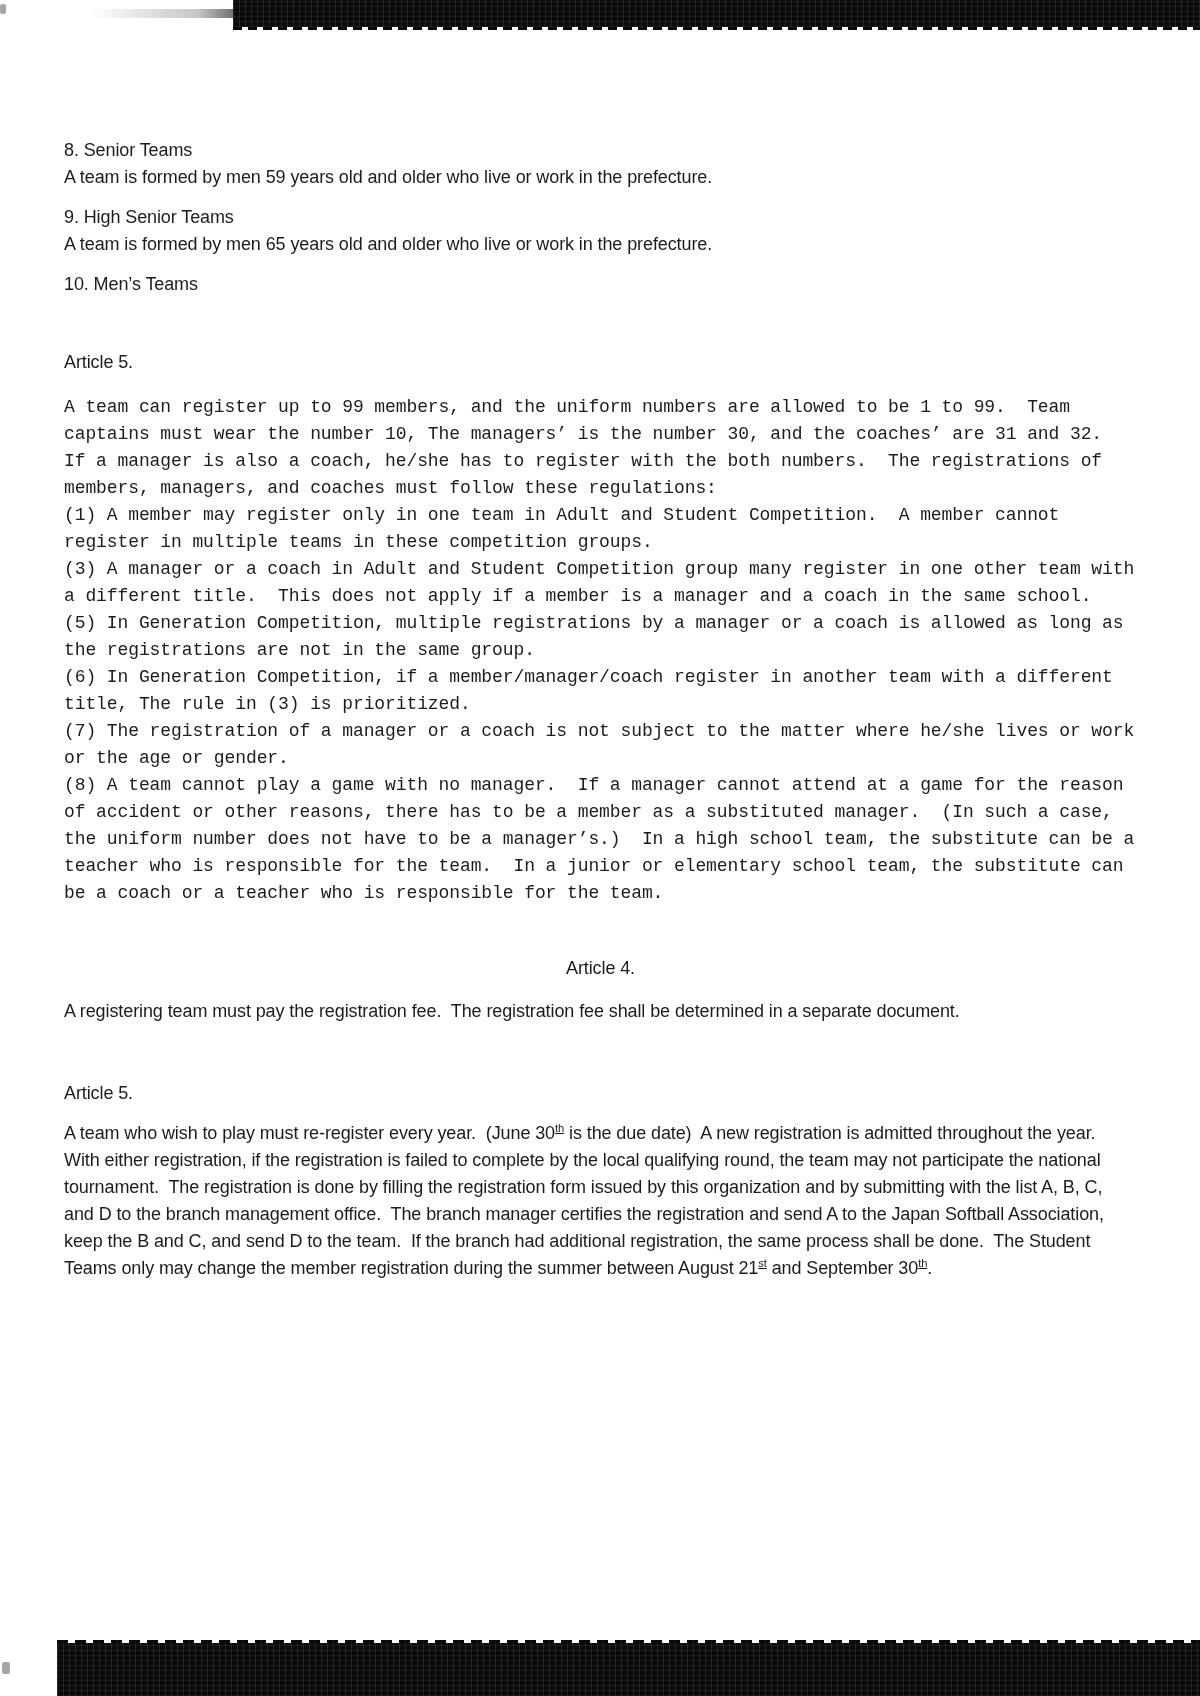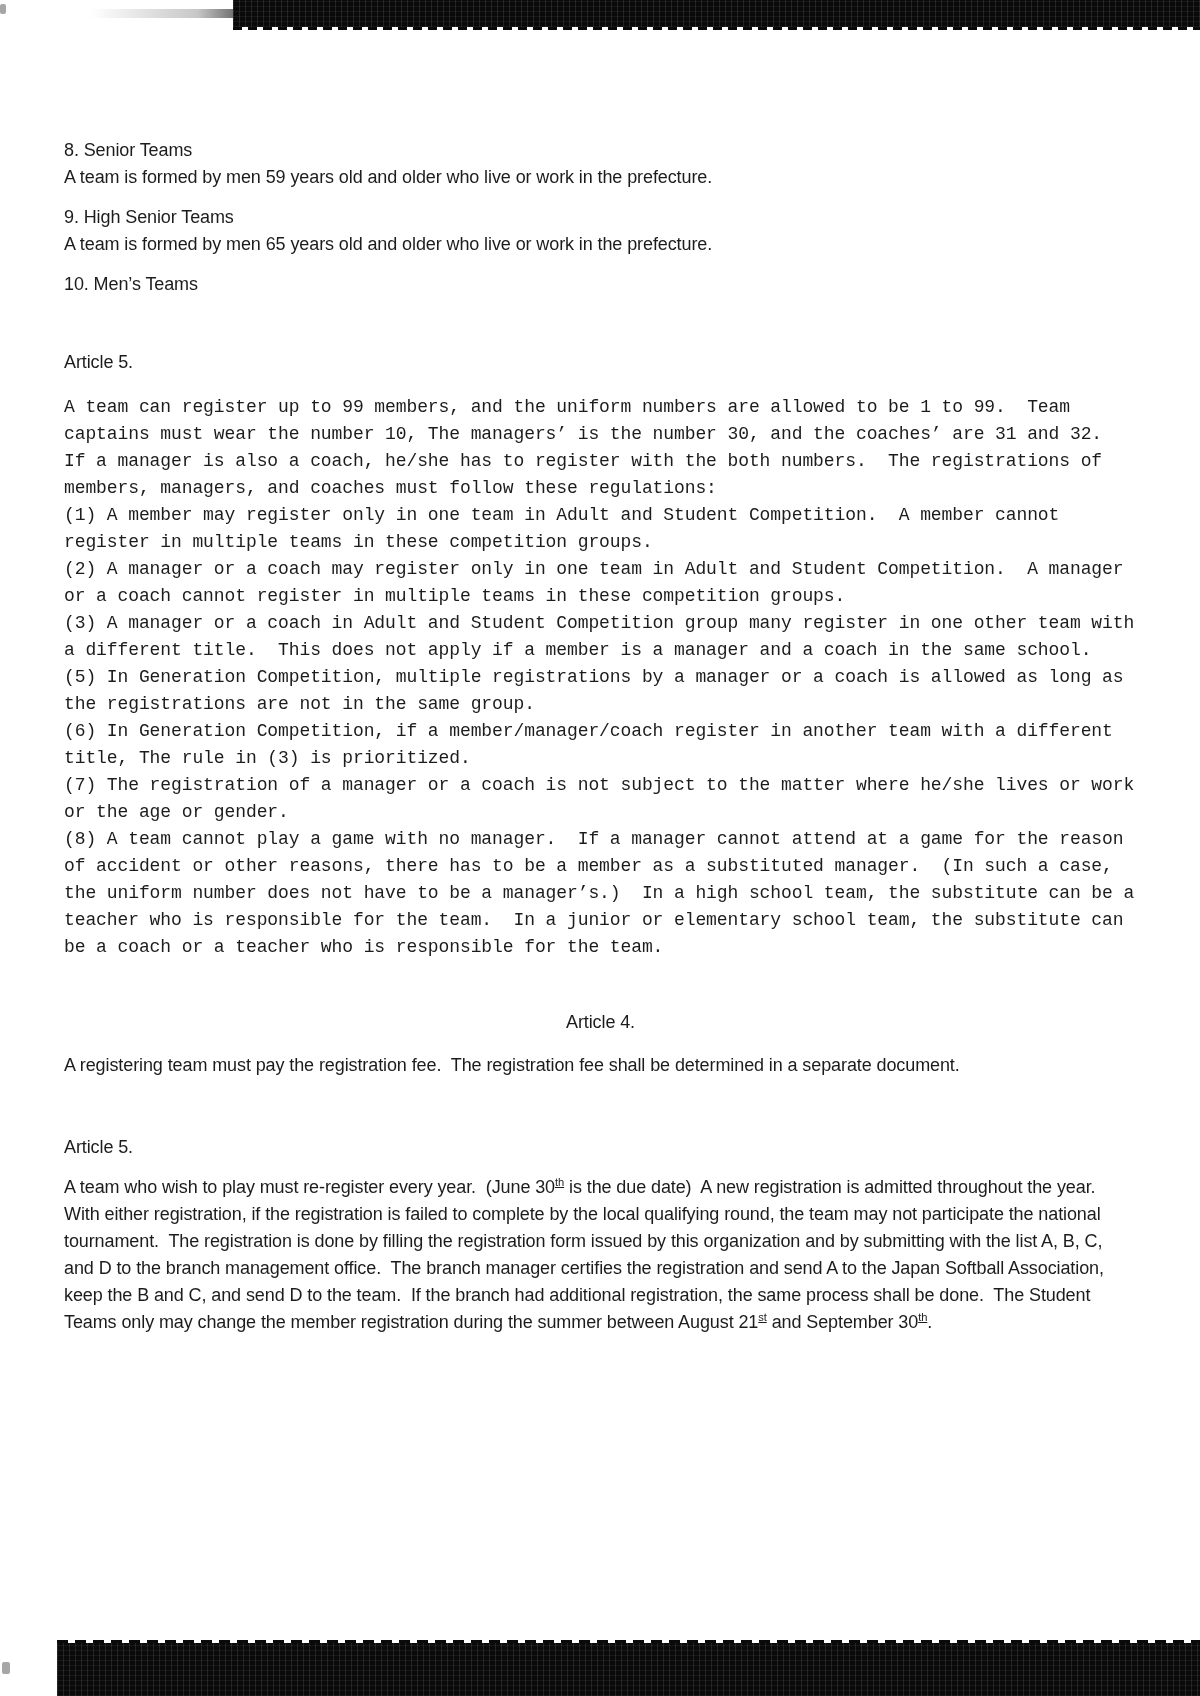--- a/index.html
+++ b/index.html
@@ -89,21 +89,20 @@
 
     <div class="heading">9. High Senior Teams</div>
     <div class="para">A team is formed by men 65 years old and older who live or work in the prefecture.</div>
 
     <div class="heading">10. Men’s Teams</div>
 
     <div class="art-title" id="a3-title">Article 5.</div>
     <div class="art-body">
       <div class="line-item">A team can register up to 99 members, and the uniform numbers are allowed to be 1 to 99.  Team captains must wear the number 10, The managers’ is the number 30, and the coaches’ are 31 and 32.  If a manager is also a coach, he/she has to register with the both numbers.  The registrations of members, managers, and coaches must follow these regulations:</div>
       <div class="line-item">(1) A member may register only in one team in Adult and Student Competition.  A member cannot register in multiple teams in these competition groups.</div>
-      <div class="line-item">(2) A manager or a coach may register only in one team in Adult and Student Competition.  A manager or a coach cannot register in multiple teams in these competition groups.</div>
       <div class="line-item">(3) A manager or a coach in Adult and Student Competition group many register in one other team with a different title.  This does not apply if a member is a manager and a coach in the same school.</div>
       <div class="line-item">(5) In Generation Competition, multiple registrations by a manager or a coach is allowed as long as the registrations are not in the same group.</div>
       <div class="line-item">(6) In Generation Competition, if a member/manager/coach register in another team with a different title, The rule in (3) is prioritized.</div>
       <div class="line-item">(7) The registration of a manager or a coach is not subject to the matter where he/she lives or work or the age or gender.</div>
       <div class="line-item">(8) A team cannot play a game with no manager.  If a manager cannot attend at a game for the reason of accident or other reasons, there has to be a member as a substituted manager.  (In such a case, the uniform number does not have to be a manager’s.)  In a high school team, the substitute can be a teacher who is responsible for the team.  In a junior or elementary school team, the substitute can be a coach or a teacher who is responsible for the team.</div>
     </div>
 
     <div class="art-title" id="a4-title">Article 4.</div>
     <div class="para">A registering team must pay the registration fee.  The registration fee shall be determined in a separate document.</div>
 

